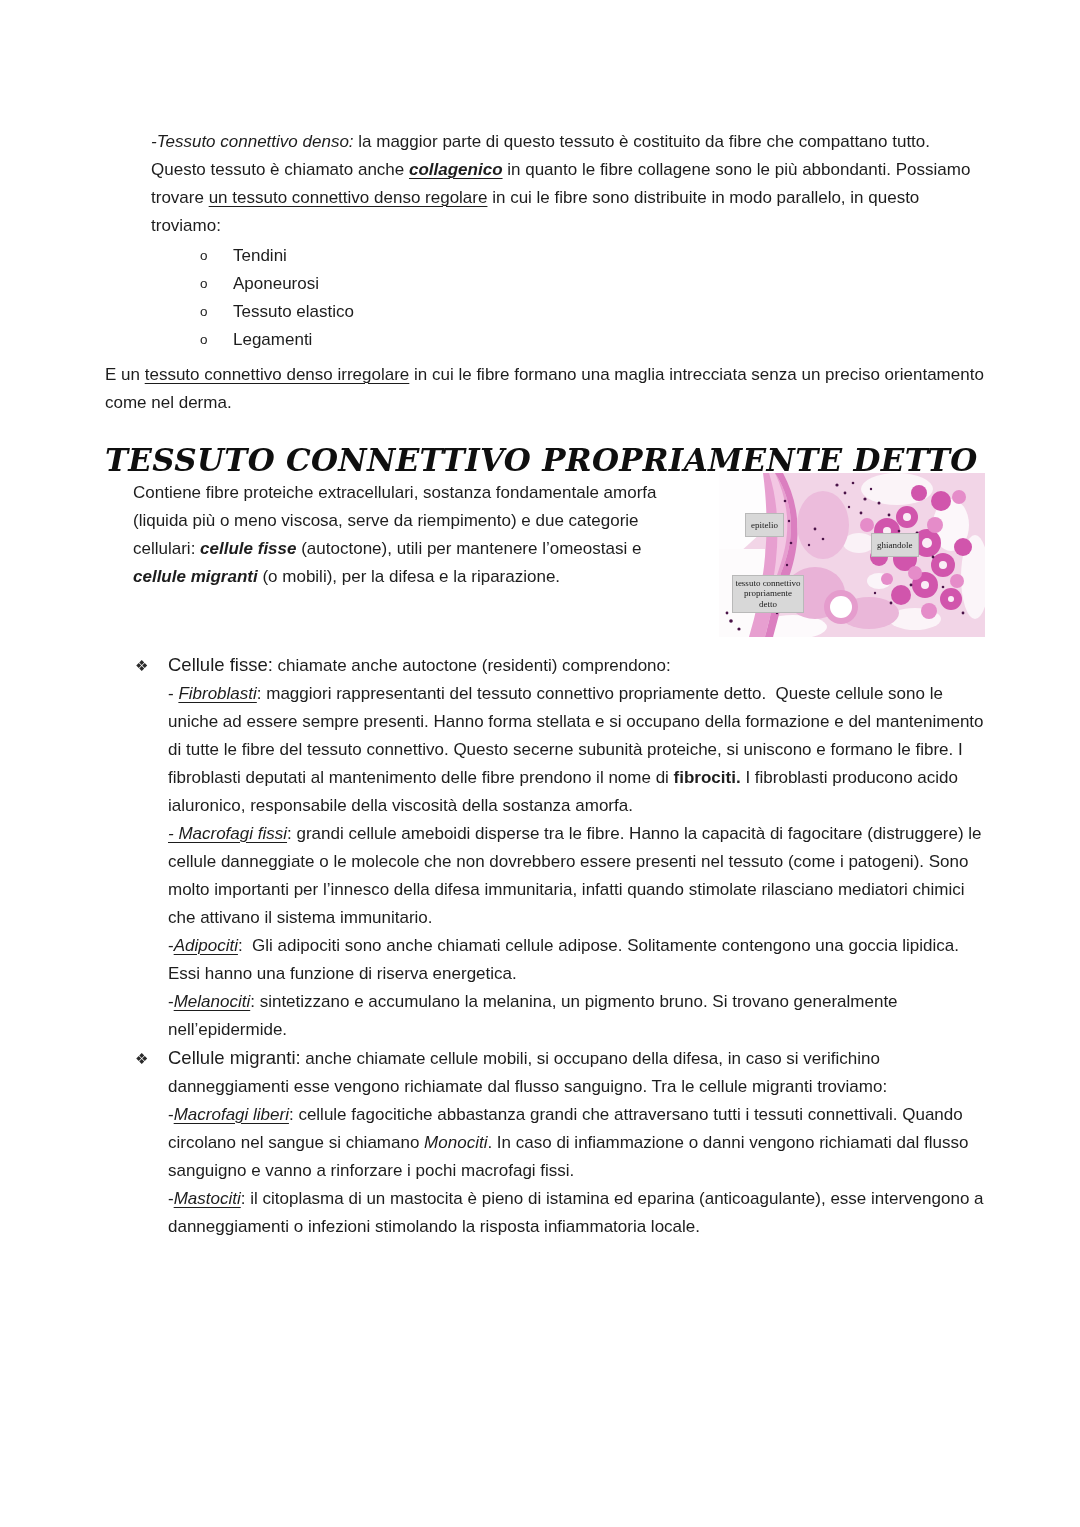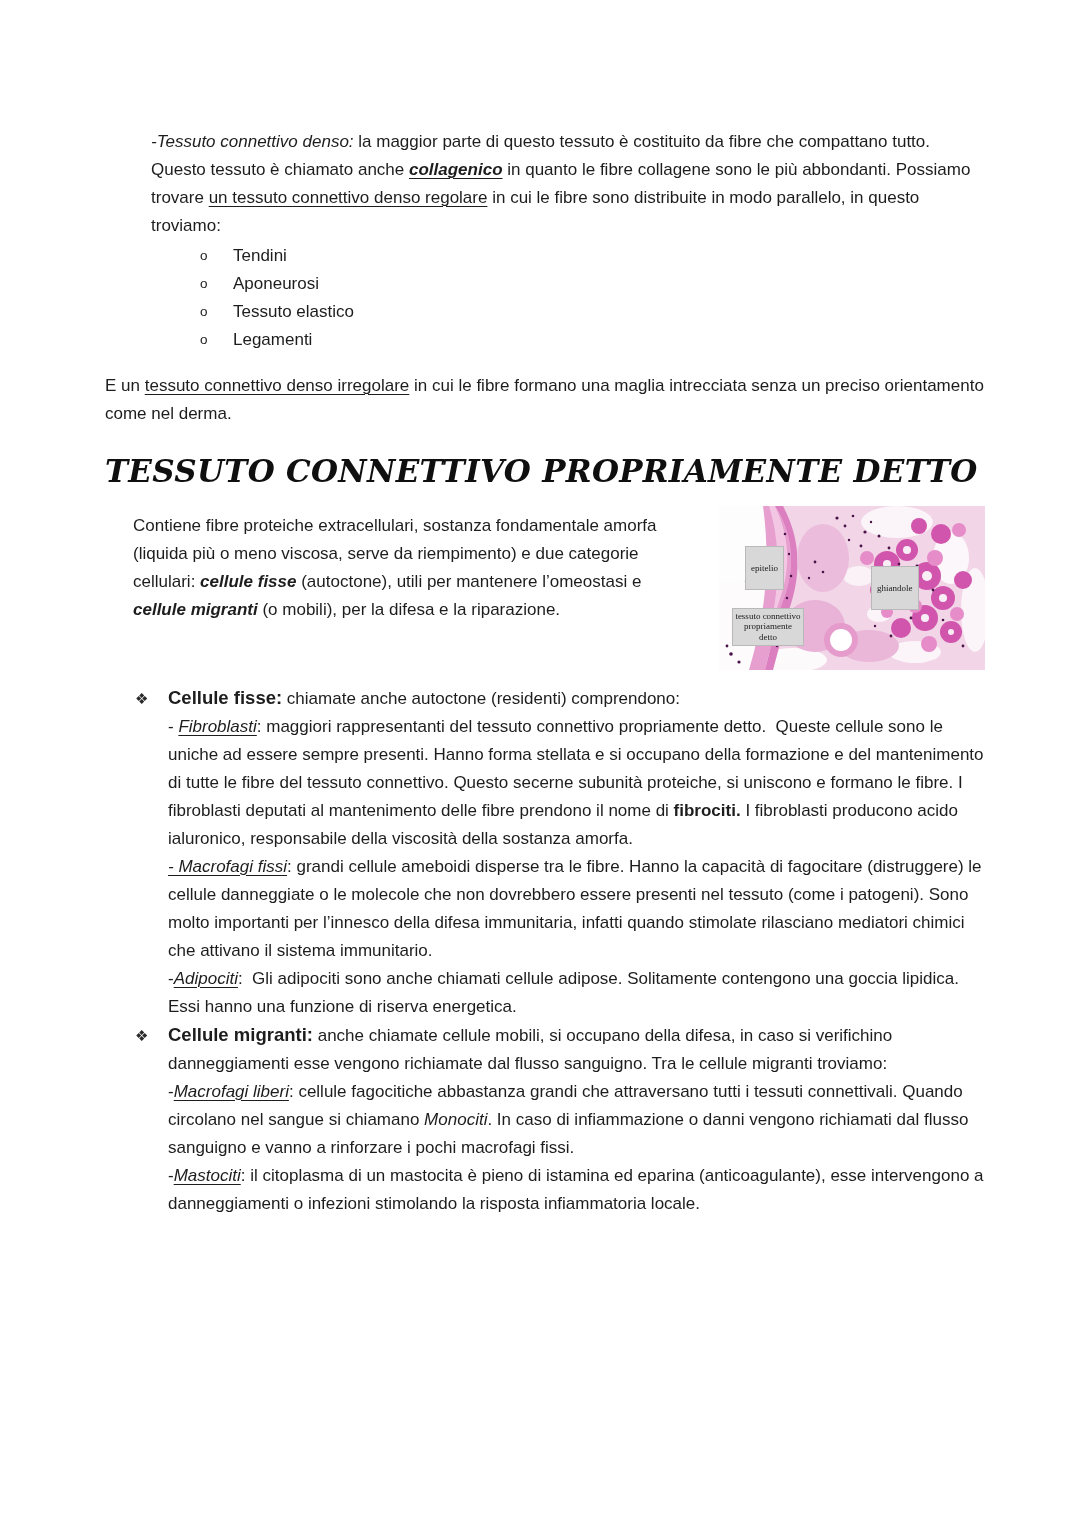--- a/index.html
+++ b/index.html
@@ -16,57 +16,57 @@
     position:relative;
     background:#ffffff;
   }
   .rich-para {
     font-size:17px; line-height:28px;
     white-space:pre-wrap;
   }
   .rs-b { font-weight:700; }
   .rs-i { font-style:italic; }
   .rs-u { text-decoration:underline; text-underline-offset:3px; text-decoration-thickness:1px; }
-  .rs-h { font-weight:700; font-size:18.5px; }
+  .rs-h { font-weight:400; font-size:18.5px; }
 
   .para-denso { margin-left:46px; }
 
   .circle-list { margin-top:2px; }
   .circle-li { display:flex; padding-left:95px; font-size:17px; line-height:28px; }
   .circle-marker { width:33px; font-size:13.5px; line-height:28px; color:#222; }
 
-  .para-irregolare { margin-top:18px; }
+  .para-irregolare { margin-top:7px; }
 
   .heading {
     margin-top:26px;
     font-family:"DejaVu Serif", serif;
     font-style:italic; font-weight:700;
     font-size:31px; line-height:1.15;
     letter-spacing:0.3px;
     color:#0f0f0f;
   }
 
-  .contiene-row { display:flex; margin-top:22px; }
+  .contiene-row { display:flex; }
   .para-contiene { margin-left:28px; width:565px; }
 
   .figure-wrap {
     margin-left:auto;
     width:266px; height:164px;
     position:relative; margin-top:-6px;
     flex:0 0 auto;
   }
   .figure-wrap svg { display:block; width:266px; height:164px; }
   .fig-label {
     position:absolute;
     background:#d8d8d8;
     border:1px solid #b9b9b9;
     font-family:"Liberation Serif", serif;
     font-size:9px; line-height:1.2;
     color:#1a1a1a;
-    padding:16px 5px;
+    padding:6px 5px;
     text-align:center;
   }
   .fig-label-epitelio  { left:26px;  top:40px; }
   .fig-label-ghiandole { left:152px; top:60px; }
   .fig-label-tessuto   { left:13px;  top:102px; width:72px; padding:2px 2px; }
 
   .bullets { margin-top:14px; }
   .bullet { display:flex; }
   .bullet-marker {
     margin-left:30px; width:33px;
@@ -206,20 +206,21 @@
   </div>
 
   <div class="bullets">
       <div class="bullet">
         <span class="bullet-marker">❖</span>
         <div class="bullet-body">
           <div class="rich-para"><span class="rs-h">Cellule fisse:</span><span> chiamate anche autoctone (residenti) comprendono:</span></div>
           <div class="rich-para"><span>- </span><span class="rs-i rs-u">Fibroblasti</span><span>: maggiori rappresentanti del tessuto connettivo propriamente detto.  Queste cellule sono le uniche ad essere sempre presenti. Hanno forma stellata e si occupano della formazione e del mantenimento di tutte le fibre del tessuto connettivo. Questo secerne subunità proteiche, si uniscono e formano le fibre. I fibroblasti deputati al mantenimento delle fibre prendono il nome di </span><span class="rs-b">fibrociti.</span><span> I fibroblasti producono acido ialuronico, responsabile della viscosità della sostanza amorfa.</span></div>
           <div class="rich-para"><span class="rs-i rs-u">- Macrofagi fissi</span><span>: grandi cellule ameboidi disperse tra le fibre. Hanno la capacità di fagocitare (distruggere) le cellule danneggiate o le molecole che non dovrebbero essere presenti nel tessuto (come i patogeni). Sono molto importanti per l’innesco della difesa immunitaria, infatti quando stimolate rilasciano mediatori chimici che attivano il sistema immunitario.</span></div>
           <div class="rich-para"><span>-</span><span class="rs-i rs-u">Adipociti</span><span>:  Gli adipociti sono anche chiamati cellule adipose. Solitamente contengono una goccia lipidica. Essi hanno una funzione di riserva energetica.</span></div>
+          <div class="rich-para"><span>-</span><span class="rs-i rs-u">Melanociti</span><span>: sintetizzano e accumulano la melanina, un pigmento bruno. Si trovano generalmente nell’epidermide.</span></div>
         </div>
       </div>
       <div class="bullet">
         <span class="bullet-marker">❖</span>
         <div class="bullet-body">
           <div class="rich-para"><span class="rs-h">Cellule migranti:</span><span> anche chiamate cellule mobili, si occupano della difesa, in caso si verifichino danneggiamenti esse vengono richiamate dal flusso sanguigno. Tra le cellule migranti troviamo:</span></div>
           <div class="rich-para"><span>-</span><span class="rs-i rs-u">Macrofagi liberi</span><span>: cellule fagocitiche abbastanza grandi che attraversano tutti i tessuti connettivali. Quando circolano nel sangue si chiamano </span><span class="rs-i">Monociti</span><span>. In caso di infiammazione o danni vengono richiamati dal flusso sanguigno e vanno a rinforzare i pochi macrofagi fissi.</span></div>
           <div class="rich-para"><span>-</span><span class="rs-i rs-u">Mastociti</span><span>: il citoplasma di un mastocita è pieno di istamina ed eparina (anticoagulante), esse intervengono a danneggiamenti o infezioni stimolando la risposta infiammatoria locale.</span></div>
         </div>
       </div>

